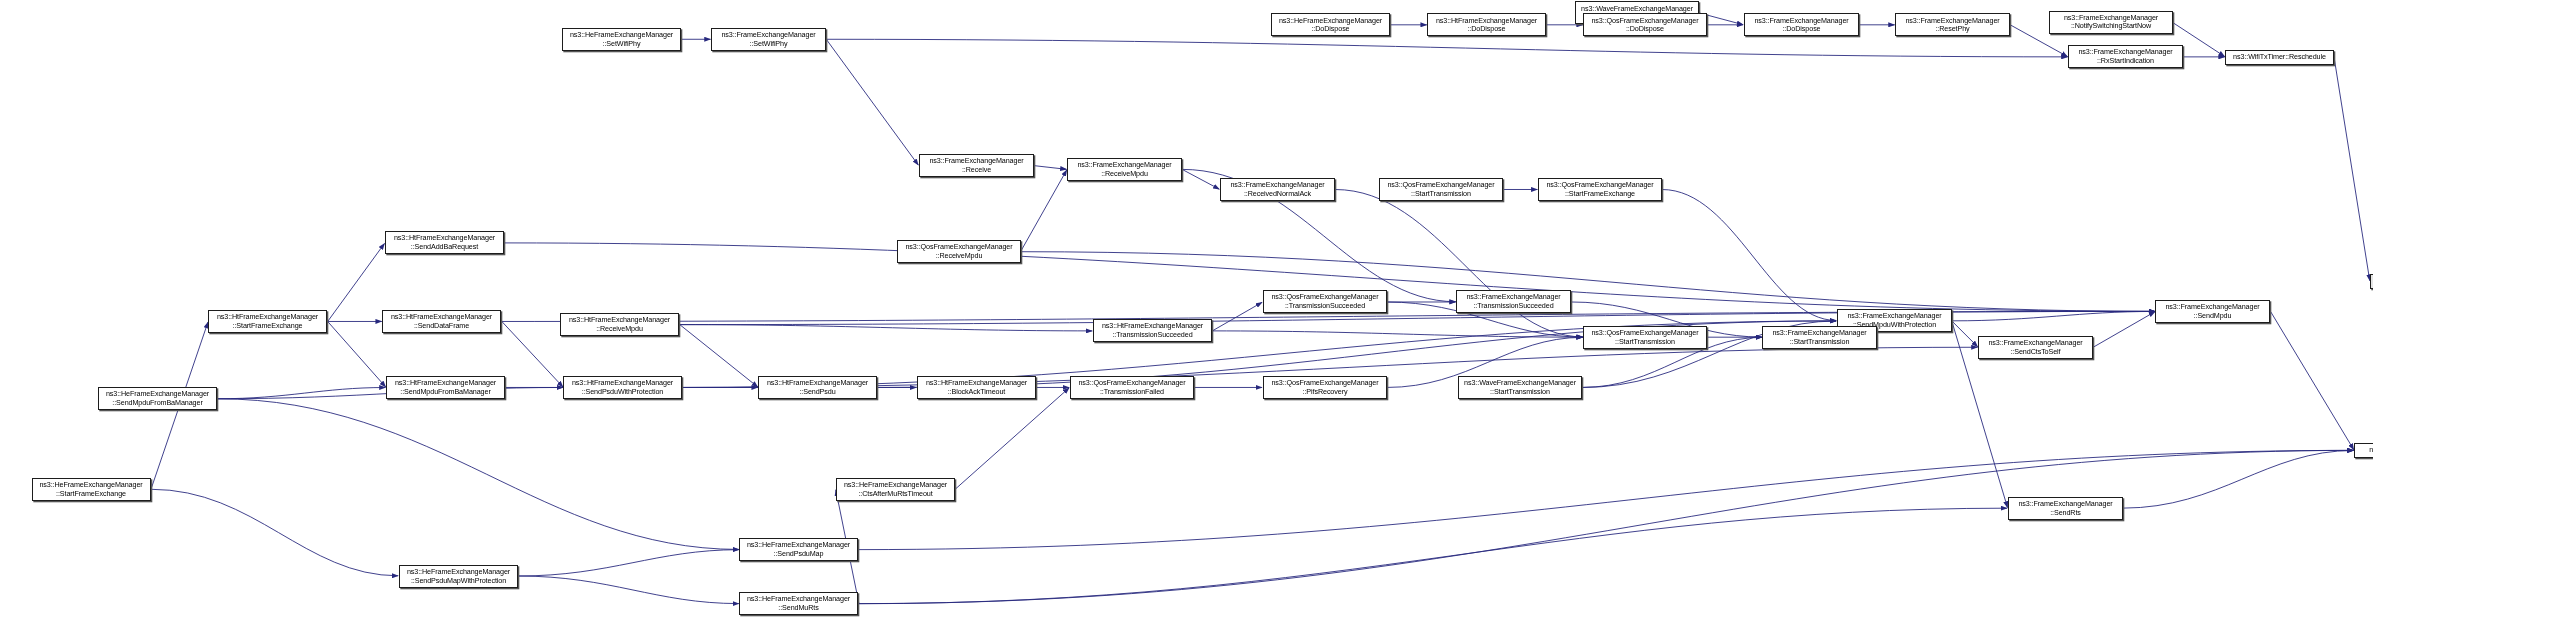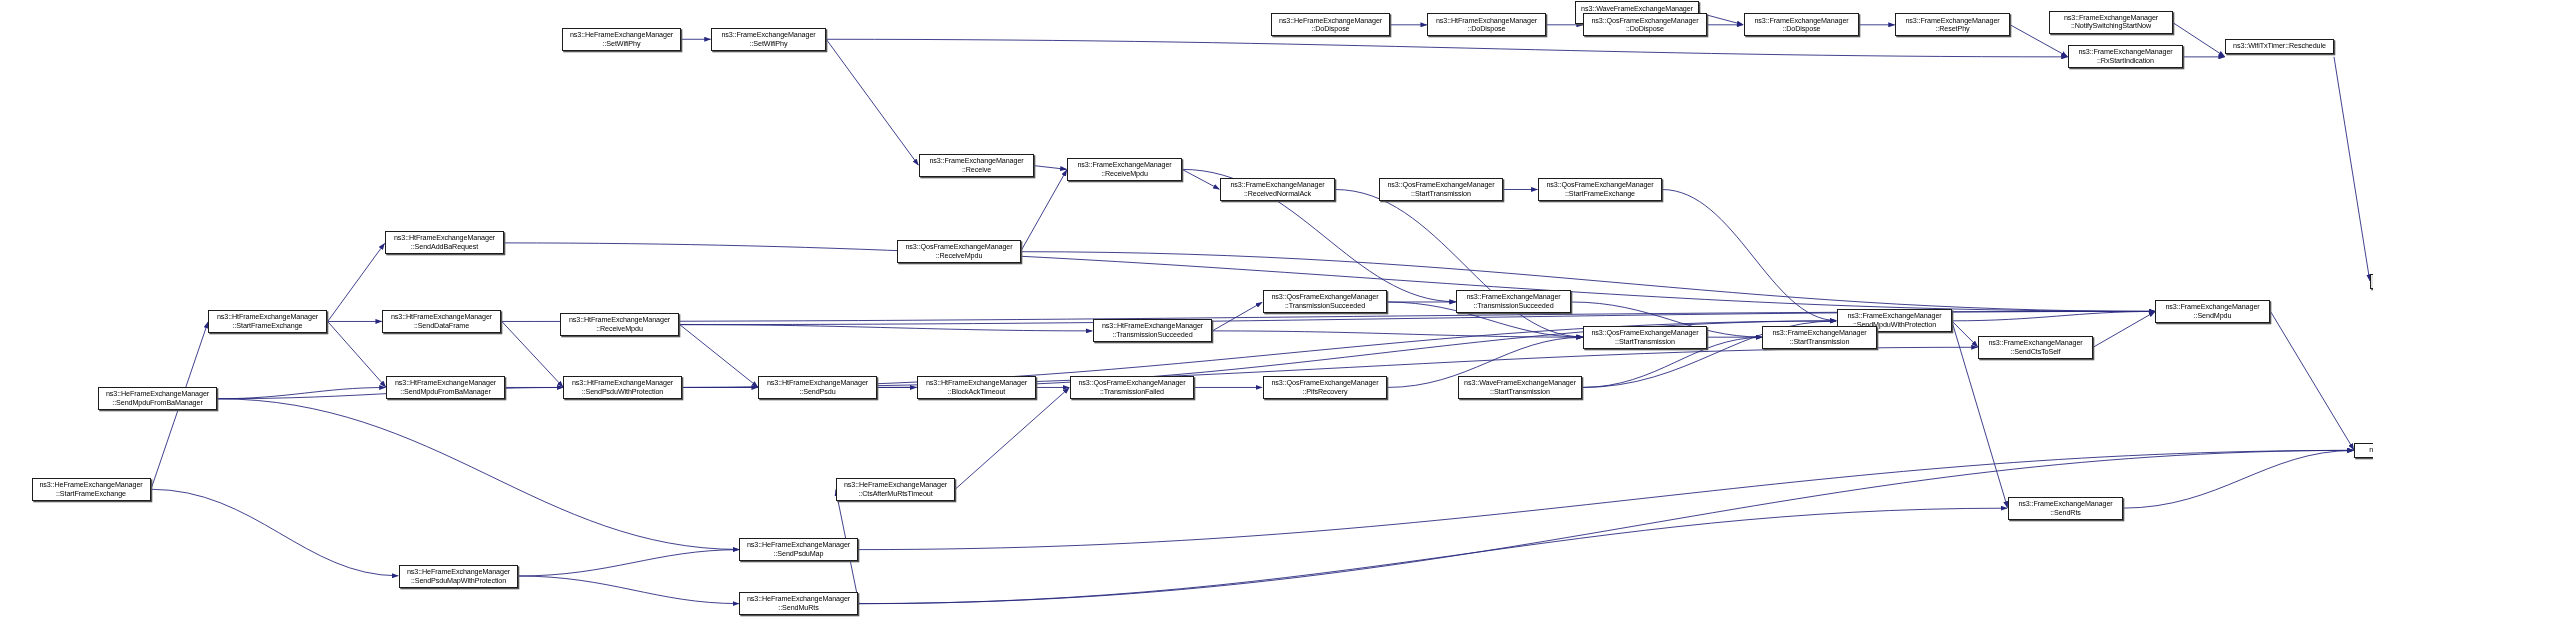--- a/index.html
+++ b/index.html
@@ -141,21 +141,21 @@
       <div class="node shadow" style="left: 1866px; top: 13.2px; width: 115px; height: 23px;"><span class="lbl">ns3::FrameExchangeManager
 ::ResetPhy</span></div>
       <div class="node shadow" style="left: 2020px; top: 10.7px; width: 124px; height: 23px;"><span class="lbl">ns3::FrameExchangeManager
 ::NotifySwitchingStartNow</span></div>
       <div class="node shadow" style="left: 533px; top: 28px; width: 119px; height: 23px;"><span class="lbl">ns3::HeFrameExchangeManager
 ::SetWifiPhy</span></div>
       <div class="node shadow" style="left: 682px; top: 28px; width: 115px; height: 23px;"><span class="lbl">ns3::FrameExchangeManager
 ::SetWifiPhy</span></div>
       <div class="node shadow" style="left: 2039px; top: 45px; width: 115px; height: 23px;"><span class="lbl">ns3::FrameExchangeManager
 ::RxStartIndication</span></div>
-      <div class="node shadow" style="left: 2196px; top: 39px; width: 109px; height: 14.5px;"><span class="lbl">ns3::WifiTxTimer::Reschedule</span></div>
+      <div class="node shadow" style="left: 2196px; top: 50px; width: 109px; height: 14.5px;"><span class="lbl">ns3::WifiTxTimer::Reschedule</span></div>
       <div class="node shadow" style="left: 890px; top: 154px; width: 115px; height: 23px;"><span class="lbl">ns3::FrameExchangeManager
 ::Receive</span></div>
       <div class="node shadow" style="left: 1038px; top: 158px; width: 115px; height: 23px;"><span class="lbl">ns3::FrameExchangeManager
 ::ReceiveMpdu</span></div>
       <div class="node shadow" style="left: 1191px; top: 178px; width: 115px; height: 23px;"><span class="lbl">ns3::FrameExchangeManager
 ::ReceivedNormalAck</span></div>
       <div class="node shadow" style="left: 1350px; top: 178px; width: 124px; height: 23px;"><span class="lbl">ns3::QosFrameExchangeManager
 ::StartTransmission</span></div>
       <div class="node shadow" style="left: 1509px; top: 178px; width: 124px; height: 23px;"><span class="lbl">ns3::QosFrameExchangeManager
 ::StartFrameExchange</span></div>

